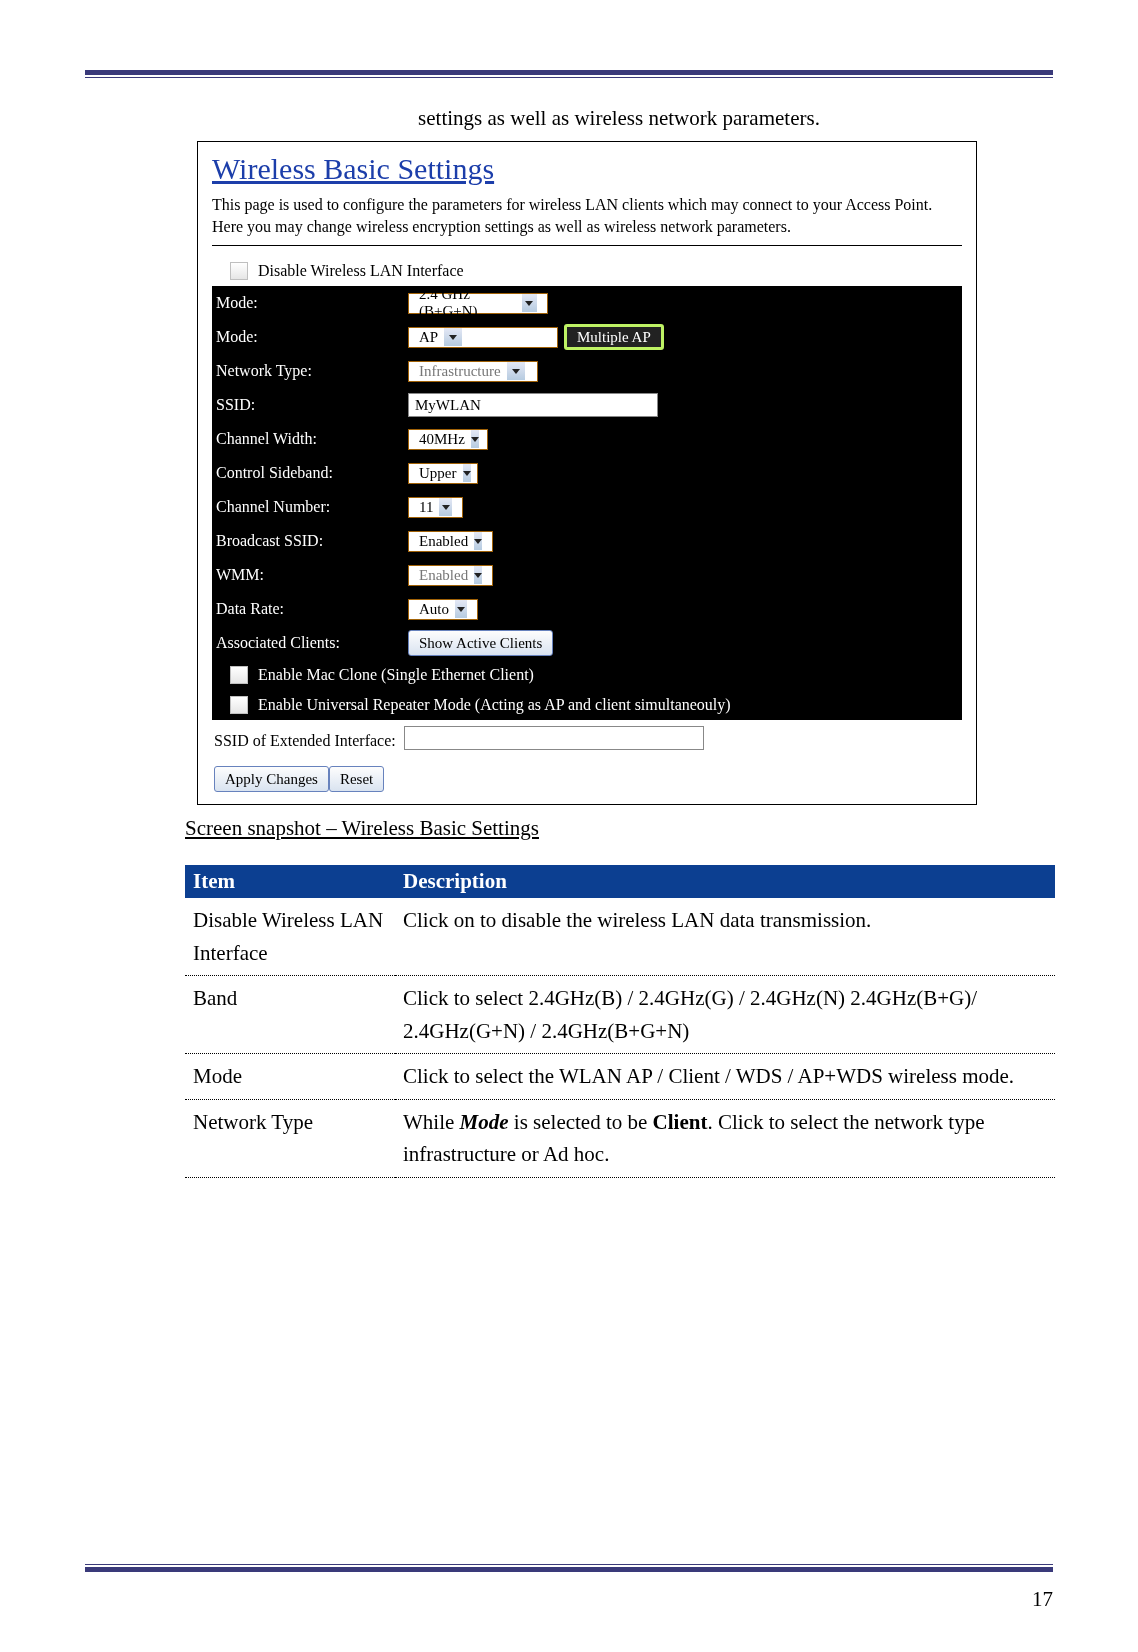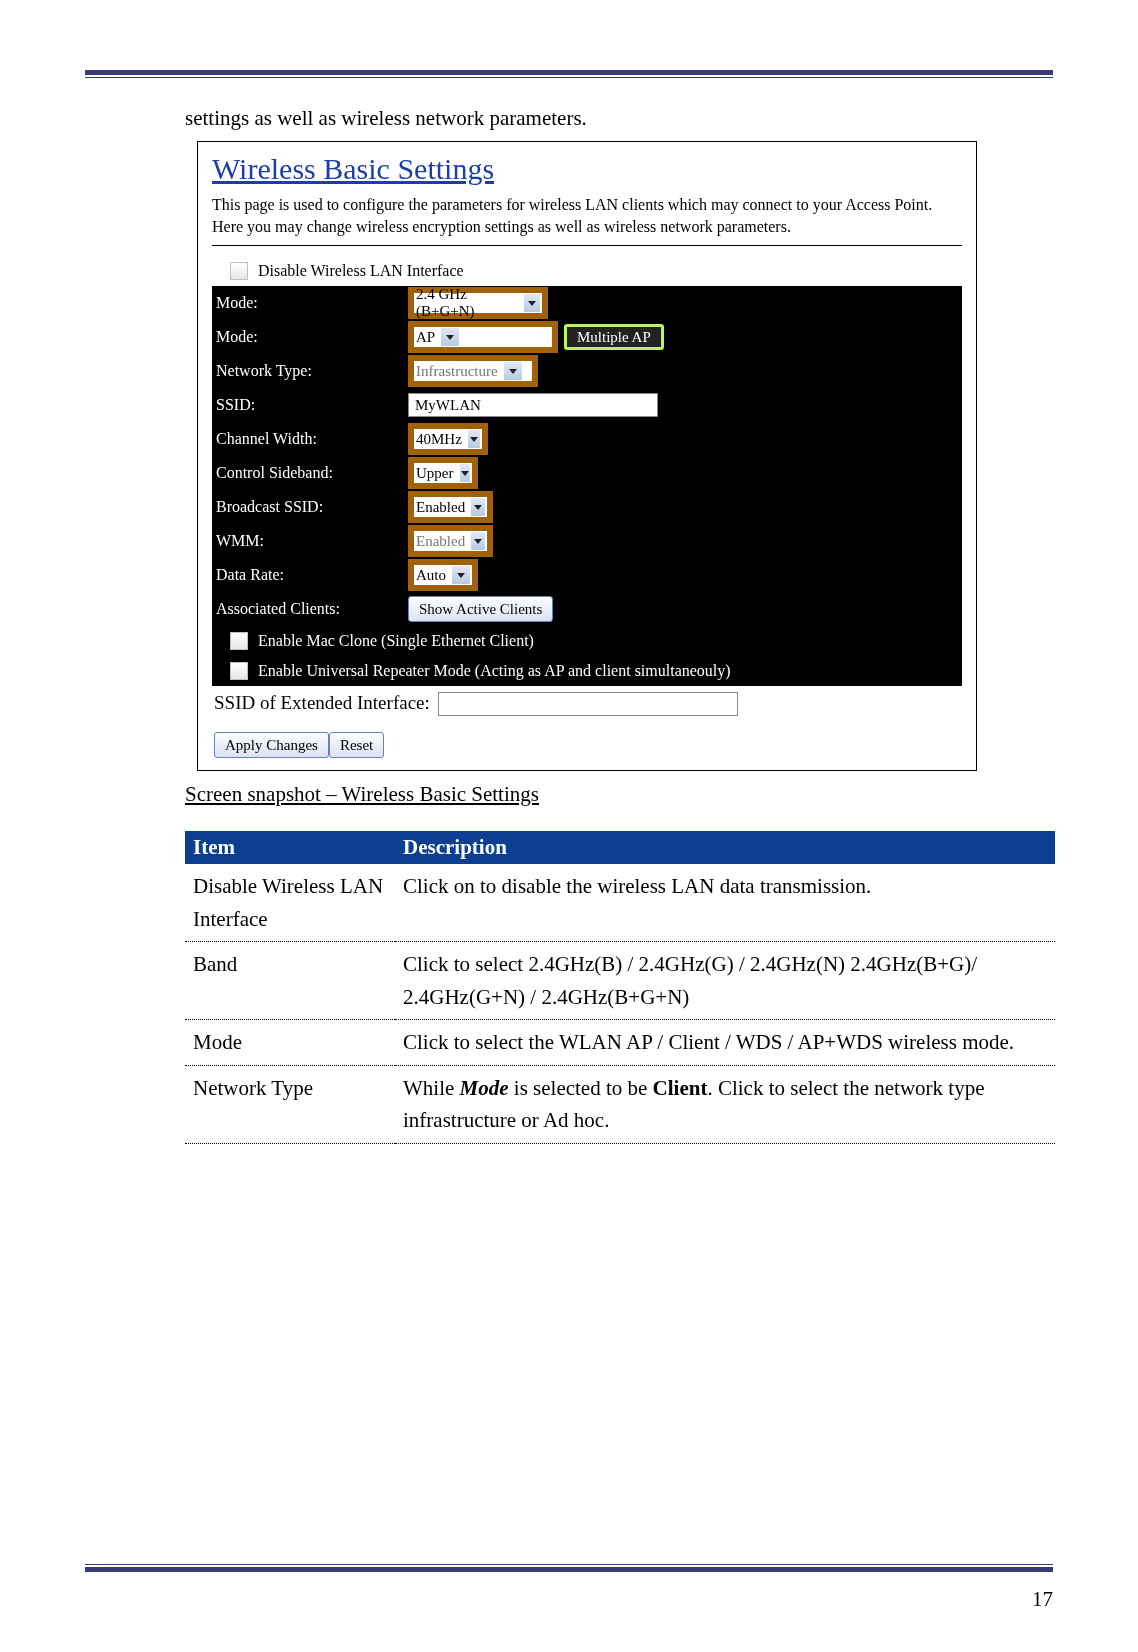--- a/index.html
+++ b/index.html
@@ -28,20 +28,21 @@
     }
     .thin-line {
       height: 1px;
       background: #3a3a7a;
     }
     .intro-text {
       font-size: 21px;
       margin-left: 100px;
       margin-top: 28px;
       margin-bottom: 10px;
+      text-align: center;
     }
     .screenshot-frame {
       margin-left: 112px;
       border: 1px solid #000;
       width: 780px;
       padding: 10px 14px 12px 14px;
       background: #fff;
     }
     .shot-title {
       color: #1c3eaa;
@@ -94,25 +95,25 @@
       align-items: center;
       gap: 10px;
       min-height: 30px;
       padding-left: 18px;
       font-size: 16px;
     }
     .checkbox-row.black { background: #000; color:#fff; padding-left:18px;}
     .fake-select {
       background: #fff;
       color: #000;
-      border: 6px solid #a16207;
-      height: 32px;
+      border: 1px solid #a16207;
+      height: 21px;
       display: inline-flex;
       align-items: center;
-      padding: 0 2px;
+      padding: 0 10px;
       font-size: 15px;
       font-family: "Times New Roman", serif;
       position: relative;
     }
     .fake-select.disabled { color:#777; }
     .fake-select .dd-btn {
       width: 18px;
       height: 18px;
       background: linear-gradient(#e4e8f5,#b6cbe0);
       margin-left: 6px;
@@ -152,24 +153,24 @@
       border-radius:3px;
     }
     .fake-button.dark {
       background:#222;
       color:#fff;
       border:3px solid #bef264;
     }
     .bottom-row { padding:10px 0 0 2px; display:flex; }
     .ext-row {
       display:flex;
-      align-items:flex-start;
+      align-items:flex-end;
       gap:8px;
       padding:6px 0 6px 2px;
-      font-size:19px;
+      font-size:16px;
     }
     .caption {
       margin-left: 100px;
       margin-top: 11px;
       font-size: 21px;
       text-decoration: underline;
     }
     .desc-table {
       margin-left: 100px;
       margin-top: 24px;
@@ -264,20 +265,29 @@
     <div class="form-row black">
       <span class="label">Control Sideband:</span>
       <span class="control-area">
         <span class="fake-select" style="width:70px;">
           <span>Upper</span>
           <span class="dd-btn"></span>
         </span>
       </span>
     </div>
 
+    <div class="form-row black">
+      <span class="label">Channel Number:</span>
+      <span class="control-area">
+        <span class="fake-select" style="width:55px;">
+          <span>11</span>
+          <span class="dd-btn"></span>
+        </span>
+      </span>
+    </div>
 
     <div class="form-row black">
       <span class="label">Broadcast SSID:</span>
       <span class="control-area">
         <span class="fake-select" style="width:85px;">
           <span>Enabled</span>
           <span class="dd-btn"></span>
         </span>
       </span>
     </div>

